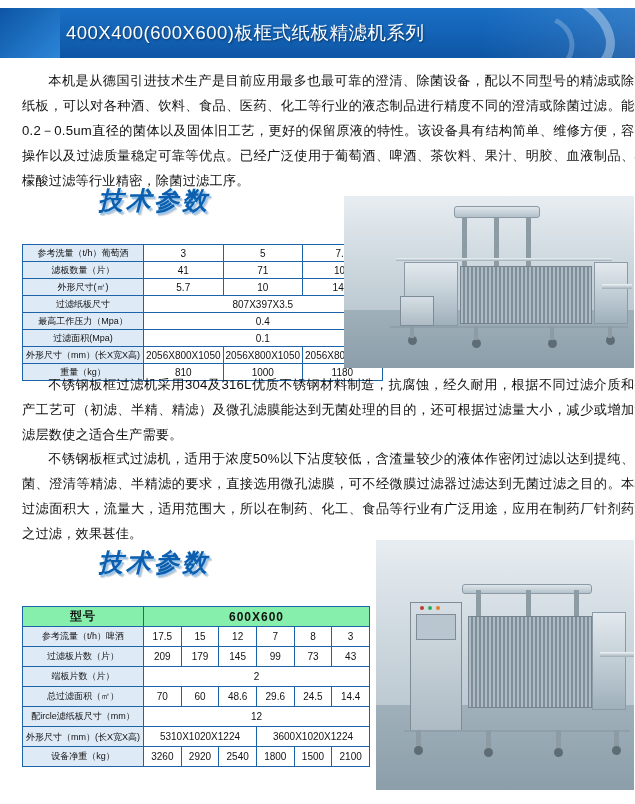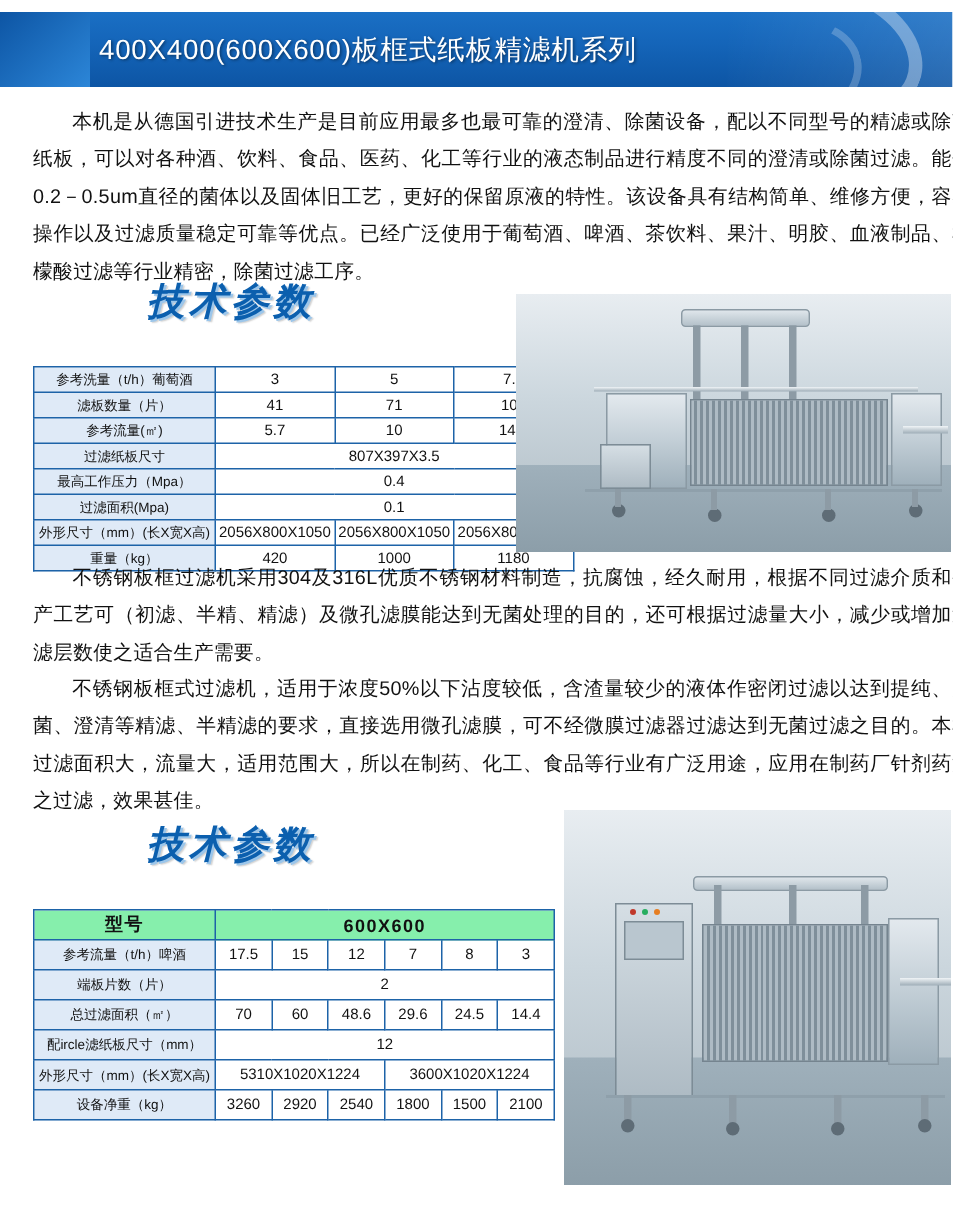--- a/index.html
+++ b/index.html
@@ -204,21 +204,21 @@
       <td>5</td>
       <td>7.5</td>
     </tr>
     <tr>
       <td class="rowhead">滤板数量（片）</td>
       <td>41</td>
       <td>71</td>
       <td>101</td>
     </tr>
     <tr>
-      <td class="rowhead">参考流量(㎡)</td>
+      <td class="rowhead">外形尺寸(㎡)</td>
       <td>5.7</td>
       <td>10</td>
       <td>14.3</td>
     </tr>
     <tr>
       <td class="rowhead">过滤纸板尺寸</td>
       <td colspan="3">807X397X3.5</td>
     </tr>
     <tr>
       <td class="rowhead">最高工作压力（Mpa）</td>
@@ -229,21 +229,21 @@
       <td colspan="3">0.1</td>
     </tr>
     <tr>
       <td class="rowhead two-line">外形尺寸（mm）(长X宽X高)</td>
       <td>2056X800X1050</td>
       <td>2056X800X1050</td>
       <td>2056X800X1050</td>
     </tr>
     <tr>
       <td class="rowhead">重量（kg）</td>
-      <td>420</td>
+      <td>810</td>
       <td>1000</td>
       <td>1180</td>
     </tr>
   </tbody>
 </table>
 
 <div class="photo" id="photo1">
   <div class="ph-bg"></div>
   <div class="ph-floor"></div>
   <div class="ph-post" style="left:118px;top:18px;width:5px;height:52px;"></div>
@@ -280,20 +280,29 @@
       <td class="modelhead" colspan="6">600X600</td>
     </tr>
     <tr>
       <td class="rowhead">参考流量（t/h）啤酒</td>
       <td>17.5</td>
       <td>15</td>
       <td>12</td>
       <td>7</td>
       <td>8</td>
       <td>3</td>
+    </tr>
+    <tr>
+      <td class="rowhead">过滤板片数（片）</td>
+      <td>209</td>
+      <td>179</td>
+      <td>145</td>
+      <td>99</td>
+      <td>73</td>
+      <td>43</td>
     </tr>
     <tr>
       <td class="rowhead">端板片数（片）</td>
       <td colspan="6">2</td>
     </tr>
     <tr>
       <td class="rowhead">总过滤面积（㎡）</td>
       <td>70</td>
       <td>60</td>
       <td>48.6</td>

